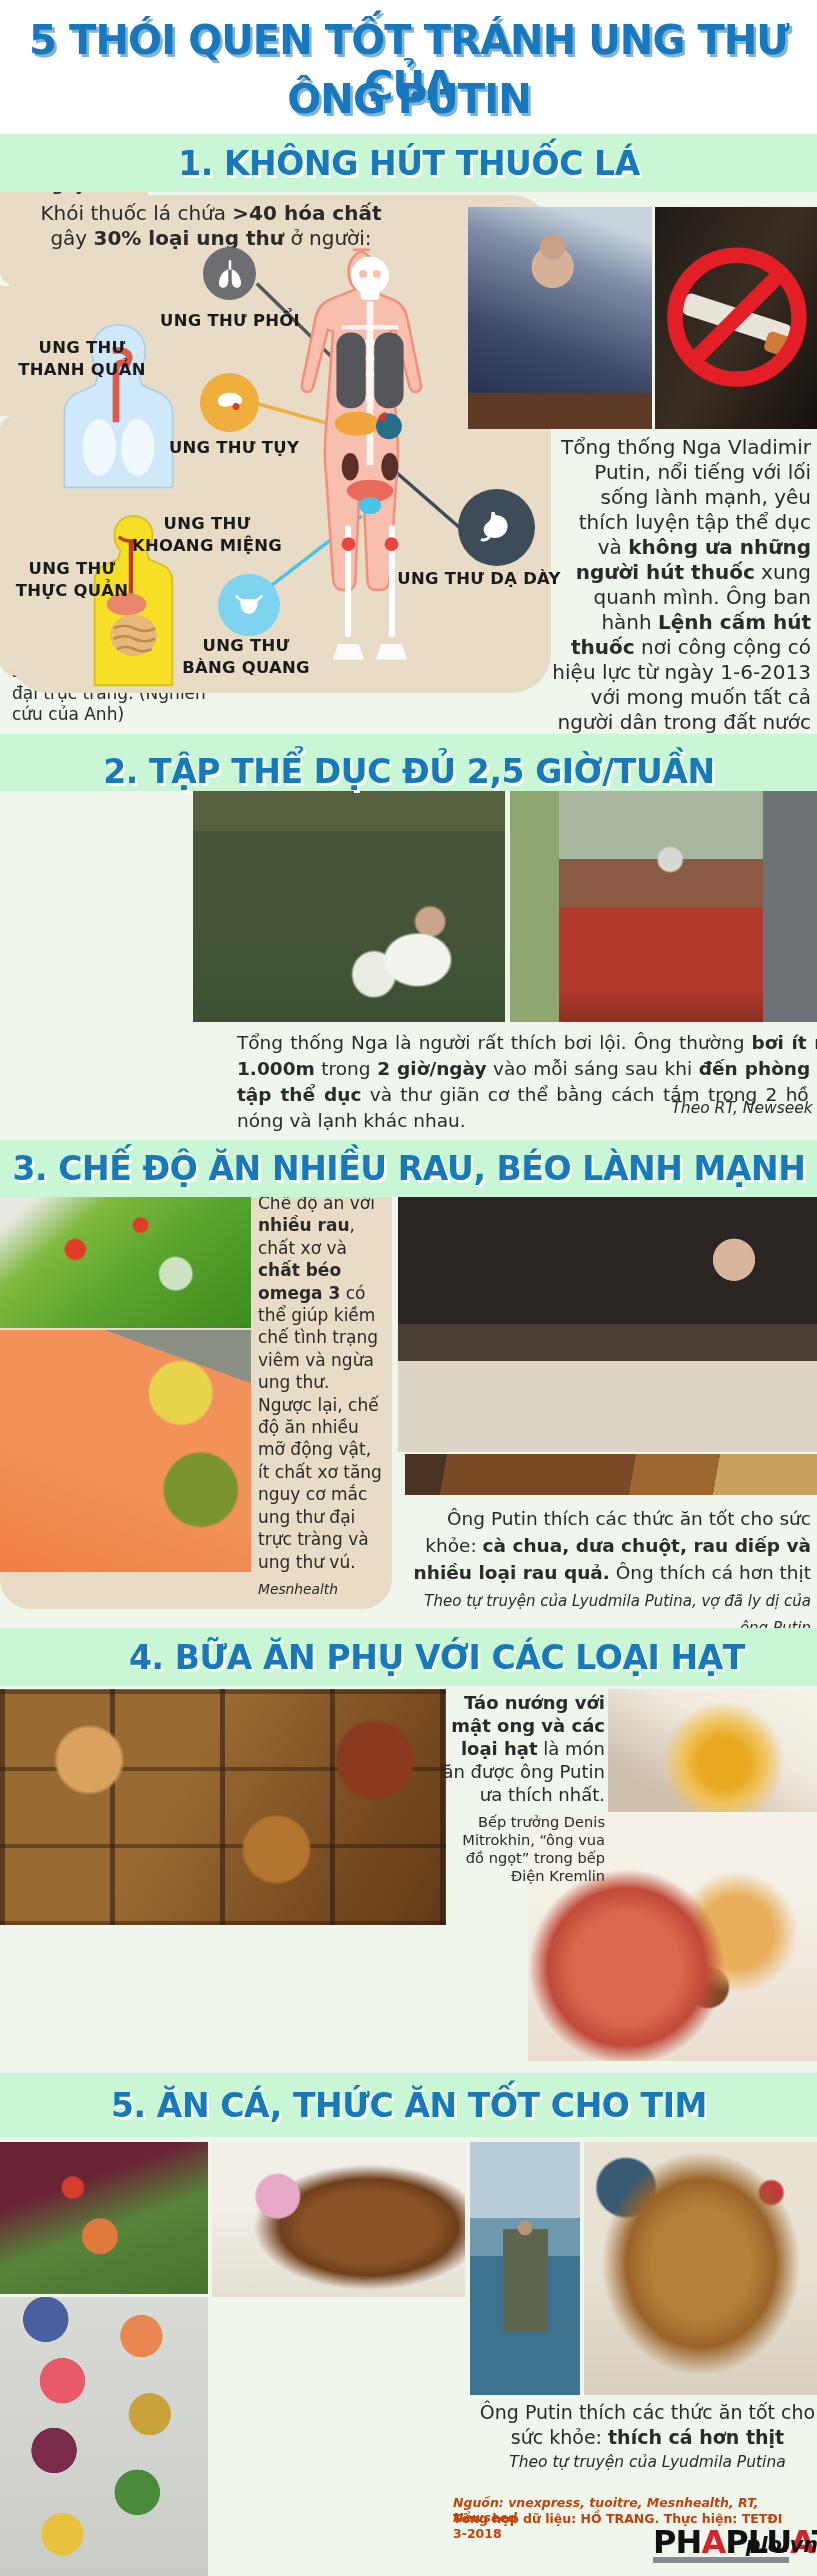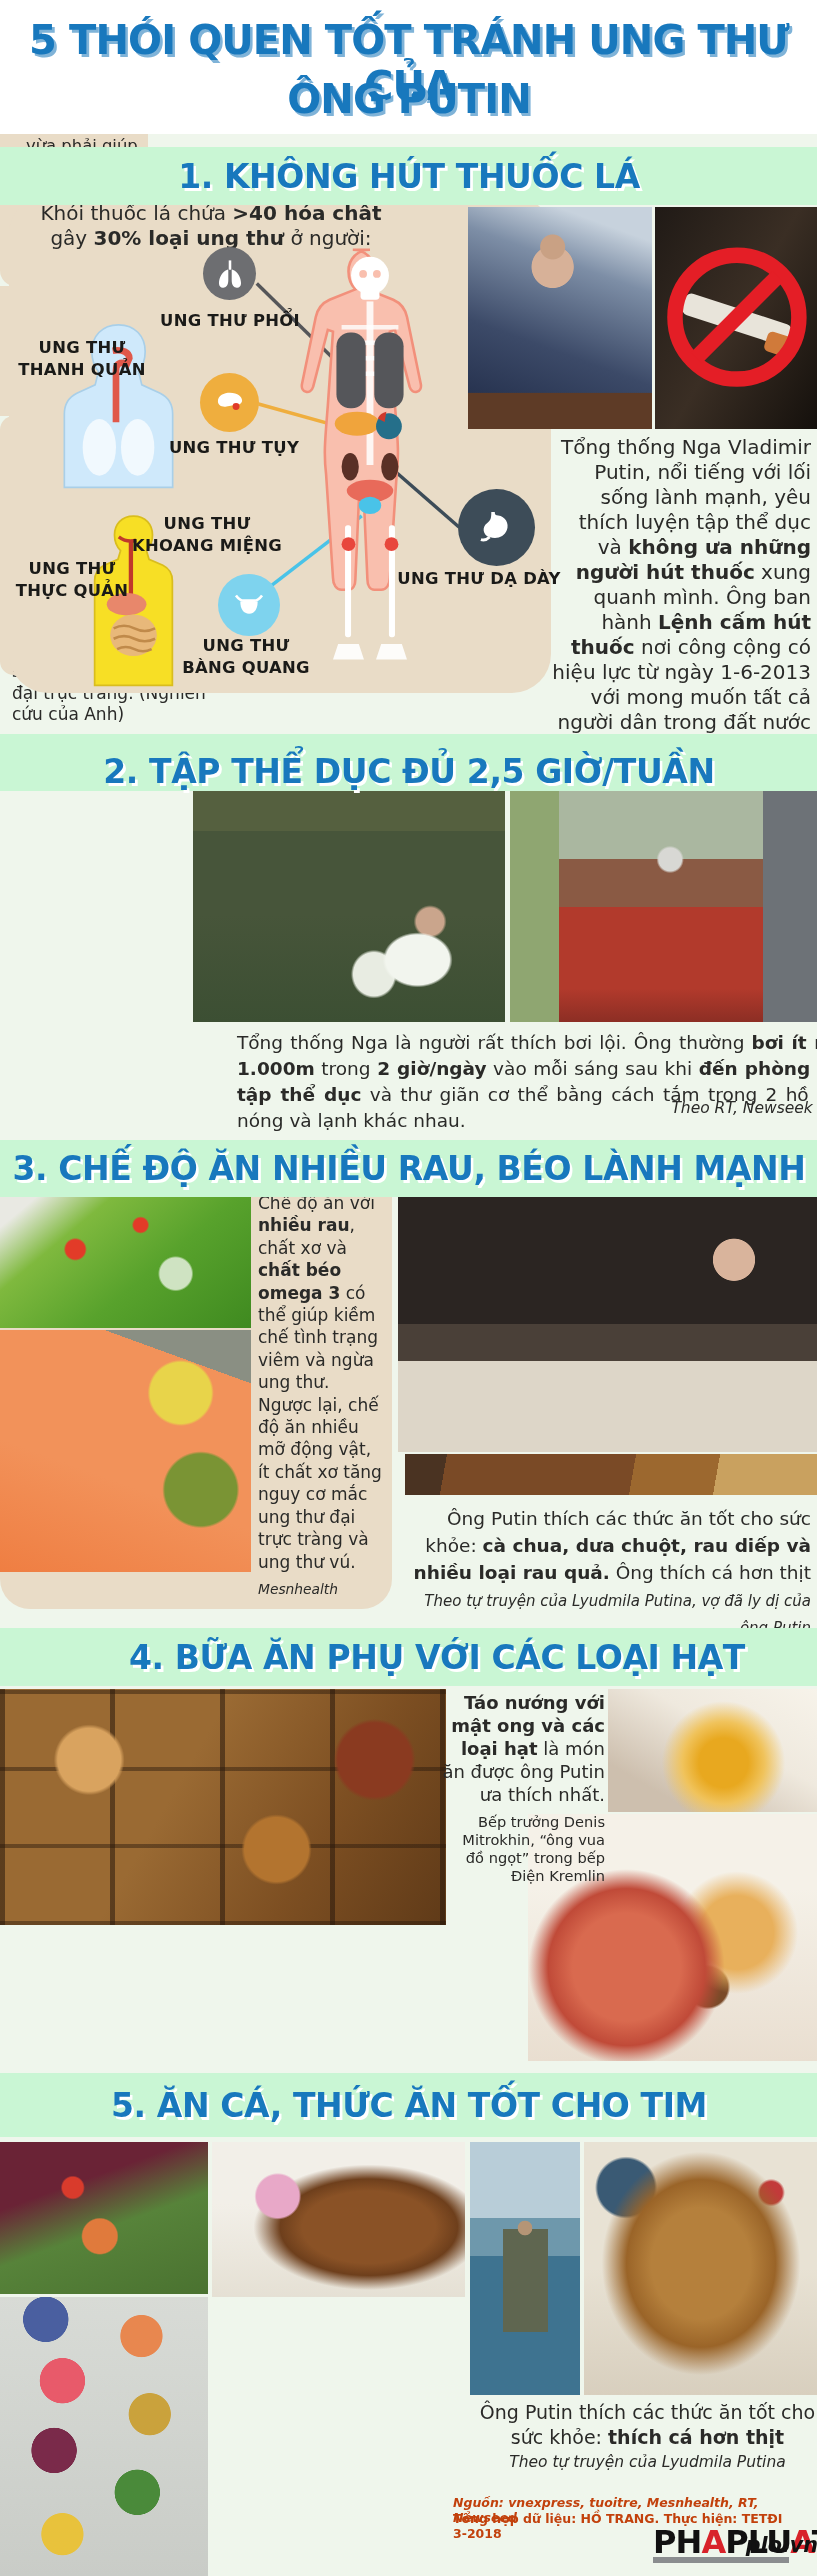--- a/index.html
+++ b/index.html
@@ -56,21 +56,21 @@
 </style>
 </head>
 <body>
 
 <div id="page">
 
   <div class="titleStrip"></div>
   <div class="titleLine" style="top:17px;">5 THÓI QUEN TỐT TRÁNH UNG THƯ CỦA</div>
   <div class="titleLine" style="top:76px;">ÔNG PUTIN</div>
 
-  <div class="band" style="top:134px;height:58px;margin-top:13px;">
+  <div class="band" style="top:134px;height:58px;">
     <span>1. KHÔNG HÚT THUỐC LÁ</span>
   </div>
 
   <div class="panel" style="left:8.6px;top:195px;width:542px;height:498px;border-radius:39px;"></div>
 
   <div class="rich" style="left:26px;top:201px;width:370px;text-align:center;font-size:20px;line-height:25px;z-index:3;"><span>Khói thuốc lá chứa </span><b>&gt;40 hóa chất</b><span> gây </span><b>30% loại ung thư</b><span> ở người:</span></div>
 
   <svg class="olines" style="left:8.6px;top:195px;width:542px;height:498px;" viewBox="0 0 630 579">
     <line x1="288" y1="103" x2="390" y2="203" stroke="#555659" stroke-width="4"></line>
     <line x1="290" y1="243" x2="398" y2="273" stroke="#efae3e" stroke-width="4"></line>

